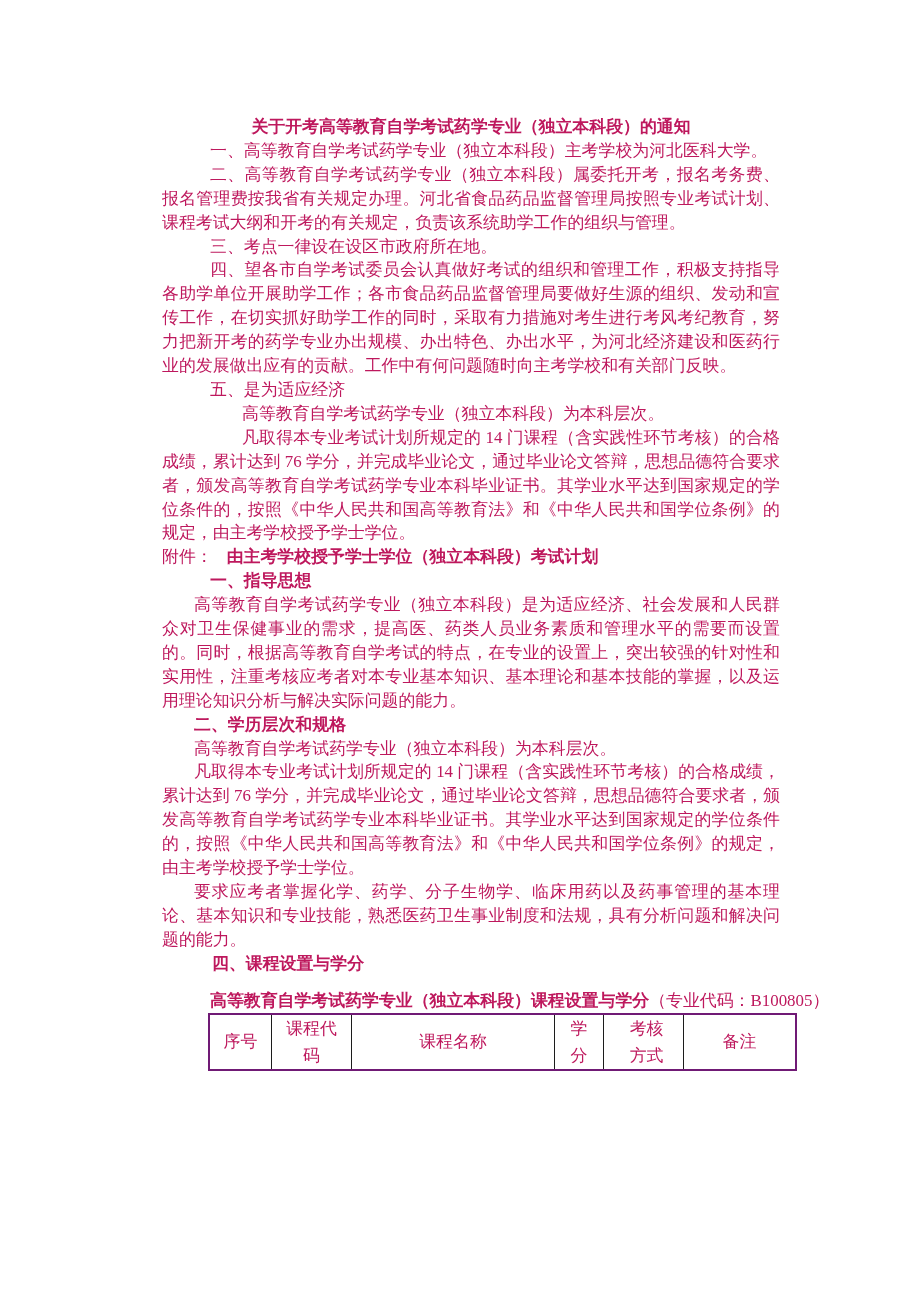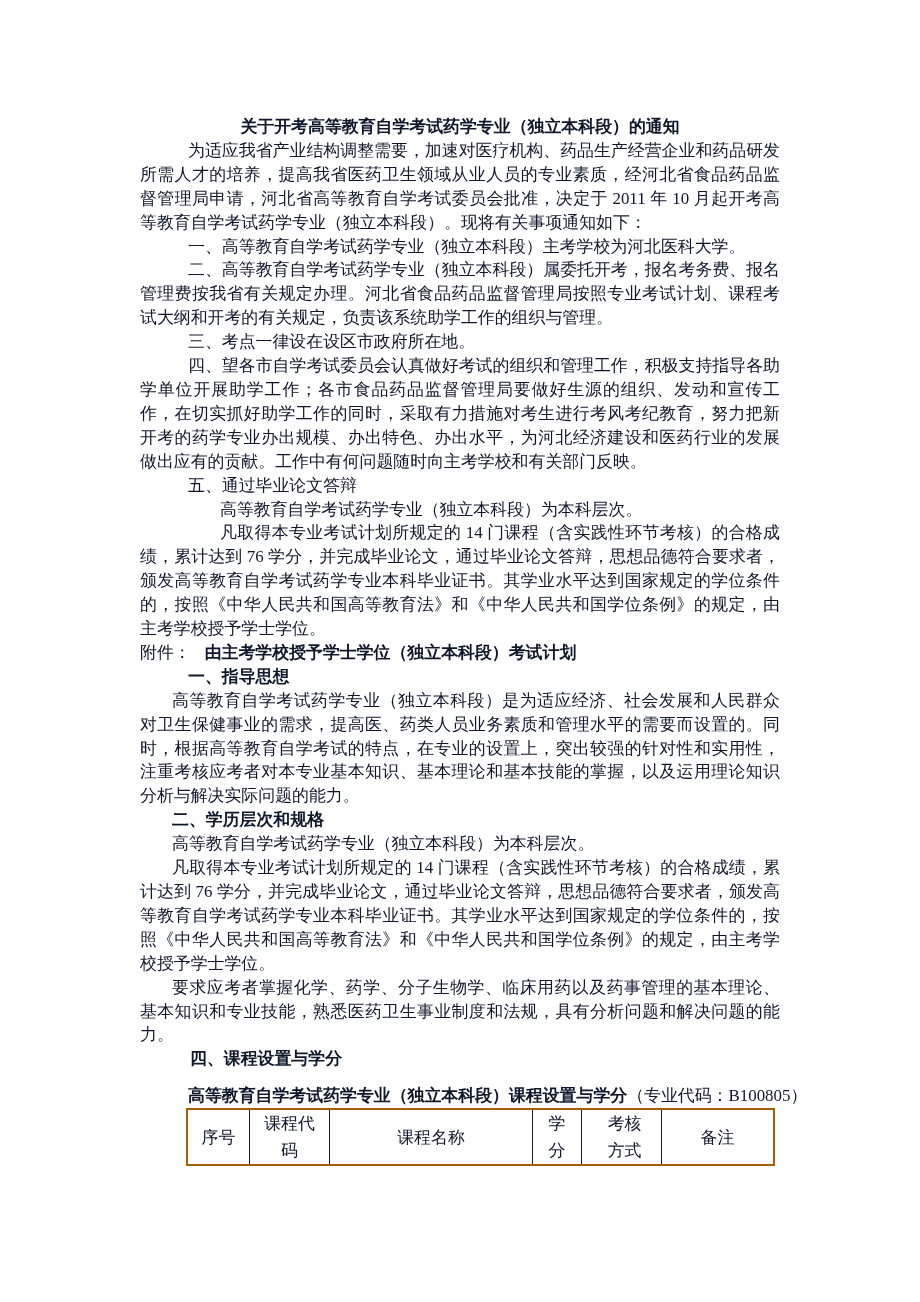--- a/index.html
+++ b/index.html
@@ -1,25 +1,26 @@
 <!DOCTYPE html>
 <html><head>
 <meta charset="utf-8">
 <style>
   html,body{margin:0;padding:0;background:#fff;}
   .page{
     position:relative;
     width:920px;height:1302px;
     background:#ffffff;
-    color:#0f172a;
+    color:#be185d;
     font-family:"Liberation Serif","DejaVu Serif",serif;
     font-size:16.9px;
     line-height:23.9px;
     overflow:hidden;
     box-sizing:border-box;
+    padding-left:22px;
   }
   .content{
     padding:115px 140px 0 140px;
     text-align:justify;
     text-justify:inter-ideograph;
   }
   .doc-title{
     text-align:center;
     font-weight:bold;
     text-indent:0;
@@ -34,21 +35,21 @@
   .p-att{text-indent:32px;}
   .table-caption{
     text-indent:48px;
     margin-top:13px;
     white-space:nowrap;
   }
   .table-caption .cap-bold{font-weight:bold;}
   .course-table{
     margin-left:46px;
     border-collapse:collapse;
-    border:2px solid #a16207;
+    border:2px solid #701a75;
     table-layout:fixed;
     width:580px;
     height:56px;
   }
   .course-table th{
     border:1px solid #1c1c1c;
     font-weight:normal;
     text-align:center;
     vertical-align:middle;
     padding:0;
@@ -67,31 +68,30 @@
   .w40{width:40px;text-align:right;}
 </style>
 </head>
 <body>
 
 <div class="page">
   <div class="content">
 
     <div class="doc-title">关于开考高等教育自学考试药学专业（独立本科段）的通知</div>
 
-    <div class="p-notice">为适应我省产业结构调整需要，加速对医疗机构、药品生产经营企业和药品研发所需人才的培养，提高我省医药卫生领域从业人员的专业素质，经河北省食品药品监督管理局申请，河北省高等教育自学考试委员会批准，决定于 2011 年 10 月起开考高等教育自学考试药学专业（独立本科段）。现将有关事项通知如下：</div>
 
     <div class="p-notice">一、高等教育自学考试药学专业（独立本科段）主考学校为河北医科大学。</div>
 
     <div class="p-notice">二、高等教育自学考试药学专业（独立本科段）属委托开考，报名考务费、报名管理费按我省有关规定办理。河北省食品药品监督管理局按照专业考试计划、课程考试大纲和开考的有关规定，负责该系统助学工作的组织与管理。</div>
 
     <div class="p-notice">三、考点一律设在设区市政府所在地。</div>
 
     <div class="p-notice">四、望各市自学考试委员会认真做好考试的组织和管理工作，积极支持指导各助学单位开展助学工作；各市食品药品监督管理局要做好生源的组织、发动和宣传工作，在切实抓好助学工作的同时，采取有力措施对考生进行考风考纪教育，努力把新开考的药学专业办出规模、办出特色、办出水平，为河北经济建设和医药行业的发展做出应有的贡献。工作中有何问题随时向主考学校和有关部门反映。</div>
 
-    <div class="p-notice">五、通过毕业论文答辩</div>
+    <div class="p-notice">五、是为适应经济</div>
 
     <div class="p-sub">高等教育自学考试药学专业（独立本科段）为本科层次。</div>
 
     <div class="p-sub">凡取得本专业考试计划所规定的 14 门课程（含实践性环节考核）的合格成绩，累计达到 76 学分，并完成毕业论文，通过毕业论文答辩，思想品德符合要求者，颁发高等教育自学考试药学专业本科毕业证书。其学业水平达到国家规定的学位条件的，按照《中华人民共和国高等教育法》和《中华人民共和国学位条例》的规定，由主考学校授予学士学位。</div>
 
     <div class="attachment-line">
       <span class="att-label">附件：</span><span class="att-title">由主考学校授予学士学位（独立本科段）考试计划</span>
     </div>
 
     <div class="h-att1">一、指导思想</div>

